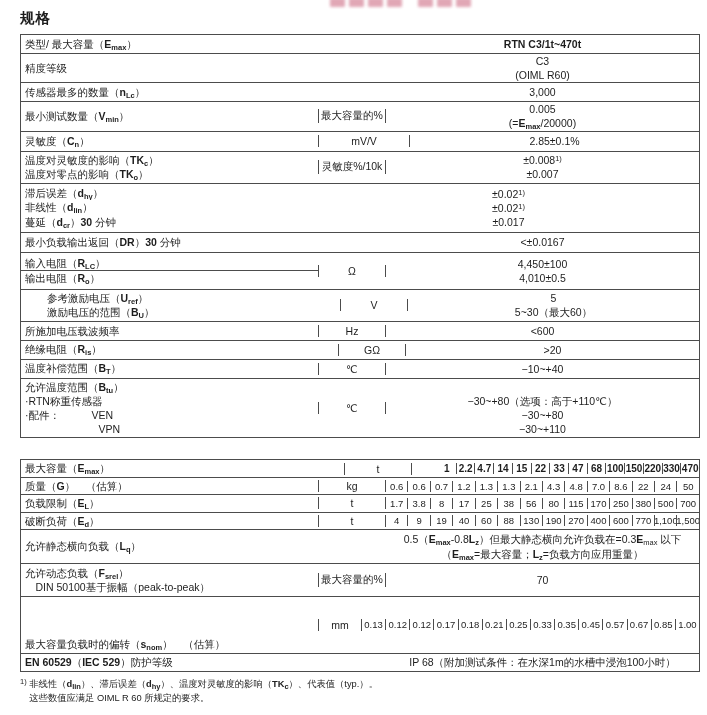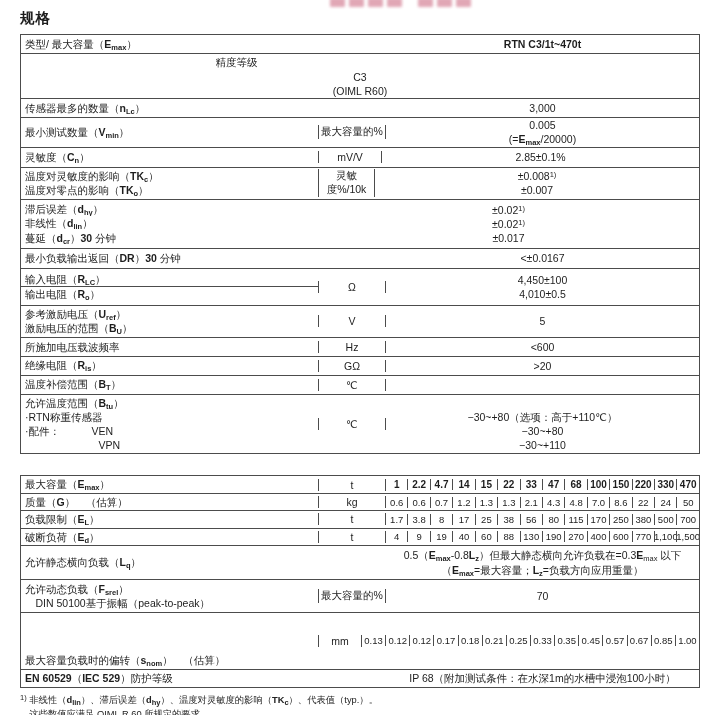--- a/index.html
+++ b/index.html
@@ -57,21 +57,21 @@
   <div class="spec-table t1">
       <div class="row" style="min-height: 18px;">
         <div class="cell label" style="width: 297px;">
           <div class="ln">类型/ 最大容量（<b>E<sub>max</sub></b>）</div>
         </div>
         <div class="cell unit" style="width: 68px;"></div>
         <div class="cell value">
           <div class="ln"><b>RTN C3/1t~470t</b></div>
         </div>
       </div>
-      <div class="row" style="min-height: 28px; flex-direction: column;">
+      <div class="row" style="min-height: 28px;">
         <div class="cell label" style="width: 297px;">
           <div class="ln">精度等级</div>
         </div>
         <div class="cell unit" style="width: 68px;"></div>
         <div class="cell value">
           <div class="ln">C3</div>
           <div class="ln">(OIML R60)</div>
         </div>
       </div>
       <div class="row" style="min-height: 18px;">
@@ -90,31 +90,31 @@
         <div class="cell unit" style="width: 68px;">最大容量的%</div>
         <div class="cell value">
           <div class="ln">0.005</div>
           <div class="ln">(=<b>E<sub>max</sub></b>/20000)</div>
         </div>
       </div>
       <div class="row" style="min-height: 19px;">
         <div class="cell label" style="width: 297px;">
           <div class="ln">灵敏度（<b>C<sub>n</sub></b>）</div>
         </div>
-        <div class="cell unit" style="width: 64px;">mV/V</div>
+        <div class="cell unit" style="width: 92px;">mV/V</div>
         <div class="cell value">
           <div class="ln">2.85±0.1%</div>
         </div>
       </div>
       <div class="row" style="min-height: 30px;">
         <div class="cell label" style="width: 297px;">
           <div class="ln">温度对灵敏度的影响（<b>TK<sub>c</sub></b>）</div>
           <div class="ln">温度对零点的影响（<b>TK<sub>o</sub></b>）</div>
         </div>
-        <div class="cell unit" style="width: 57px;">灵敏度%/10k</div>
+        <div class="cell unit" style="width: 68px;">灵敏度%/10k</div>
         <div class="cell value">
           <div class="ln">±0.008<sup>1)</sup></div>
           <div class="ln">±0.007</div>
         </div>
       </div>
       <div class="row" style="min-height: 48px;">
         <div class="cell label" style="width: 297px;">
           <div class="ln">滞后误差（<b>d<sub>hy</sub></b>）</div>
           <div class="ln">非线性（<b>d<sub>lin</sub></b>）</div>
           <div class="ln">蔓延（<b>d<sub>cr</sub></b>）<b>30</b> 分钟</div>
@@ -139,72 +139,76 @@
           <div class="ln">输入电阻（<b>R<sub>LC</sub></b>）</div>
           <div class="ln">输出电阻（<b>R<sub>o</sub></b>）</div>
         </div>
         <div class="cell unit" style="width: 68px;">Ω</div>
         <div class="cell value">
           <div class="ln">4,450±100</div>
           <div class="ln">4,010±0.5</div>
         </div>
       </div>
       <div class="row" style="min-height: 30px;">
-        <div class="cell label" style="width: 297px;">
+        <div class="cell label" style="width: 297px; margin-left: 22px;">
           <div class="ln">参考激励电压（<b>U<sub>ref</sub></b>）</div>
           <div class="ln">激励电压的范围（<b>B<sub>U</sub></b>）</div>
         </div>
         <div class="cell unit" style="width: 68px;">V</div>
         <div class="cell value">
           <div class="ln">5</div>
+          <div class="ln">5~30（最大60）</div>
         </div>
       </div>
       <div class="row" style="min-height: 18px;">
         <div class="cell label" style="width: 297px;">
           <div class="ln">所施加电压载波频率</div>
         </div>
         <div class="cell unit" style="width: 68px;">Hz</div>
         <div class="cell value">
           <div class="ln">&lt;600</div>
         </div>
       </div>
       <div class="row" style="min-height: 18px;">
         <div class="cell label" style="width: 297px;">
           <div class="ln">绝缘电阻（<b>R<sub>is</sub></b>）</div>
         </div>
-        <div class="cell unit" style="width: 68px;">GΩ</div>
+        <div class="cell unit" style="width: 68px; margin-left: 20px;">GΩ</div>
         <div class="cell value">
           <div class="ln">&gt;20</div>
         </div>
       </div>
       <div class="row" style="min-height: 18px;">
         <div class="cell label" style="width: 297px;">
           <div class="ln">温度补偿范围（<b>B<sub>T</sub></b>）</div>
         </div>
         <div class="cell unit" style="width: 68px;">℃</div>
+        <div class="cell value">
+          <div class="ln">−10~+40</div>
+        </div>
       </div>
       <div class="row" style="min-height: 52px;">
         <div class="cell label" style="width: 297px;">
           <div class="ln">允许温度范围（<b>B<sub>tu</sub></b>）</div>
           <div class="ln">·RTN称重传感器</div>
           <div class="ln">·配件：　　　VEN</div>
           <div class="ln">　　　　　　　VPN</div>
         </div>
         <div class="cell unit" style="width: 68px;">℃</div>
         <div class="cell value">
           <div class="ln">&nbsp;</div>
           <div class="ln">−30~+80（选项：高于+110℃）</div>
           <div class="ln">−30~+80</div>
           <div class="ln">−30~+110</div>
         </div>
       </div>
     </div>
 
   <div class="spec-table t2">
-      <div class="row" style="min-height: 17px;">
+      <div class="row" style="min-height: 17px; gap: 26px;">
         <div class="cell label" style="width: 297px;">
           <div class="ln">最大容量（<b>E<sub>max</sub></b>）</div>
         </div>
         <div class="cell unit" style="width: 68px;">t</div>
         <div class="cell value grid">
           <div class="num b">1</div>
           <div class="num b">2.2</div>
           <div class="num b">4.7</div>
           <div class="num b">14</div>
           <div class="num b">15</div>

